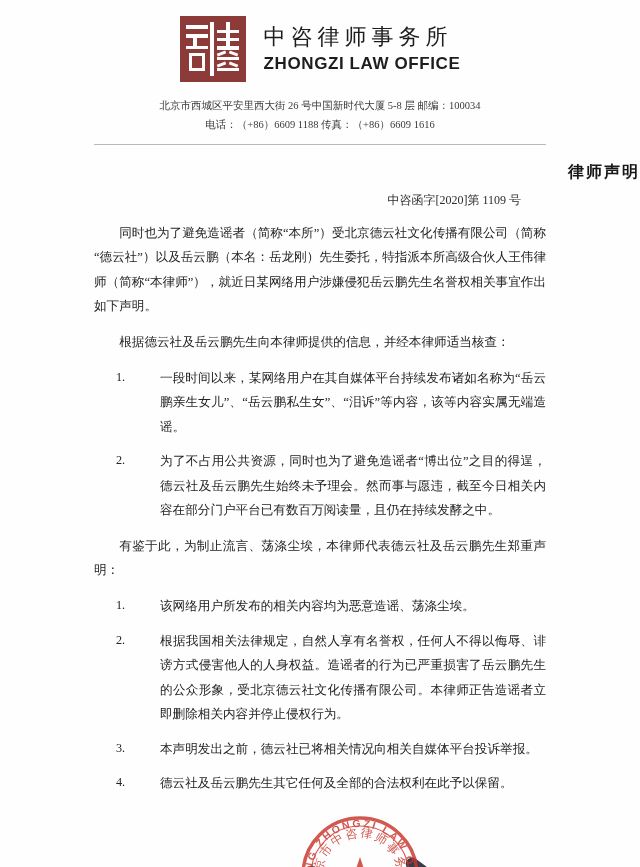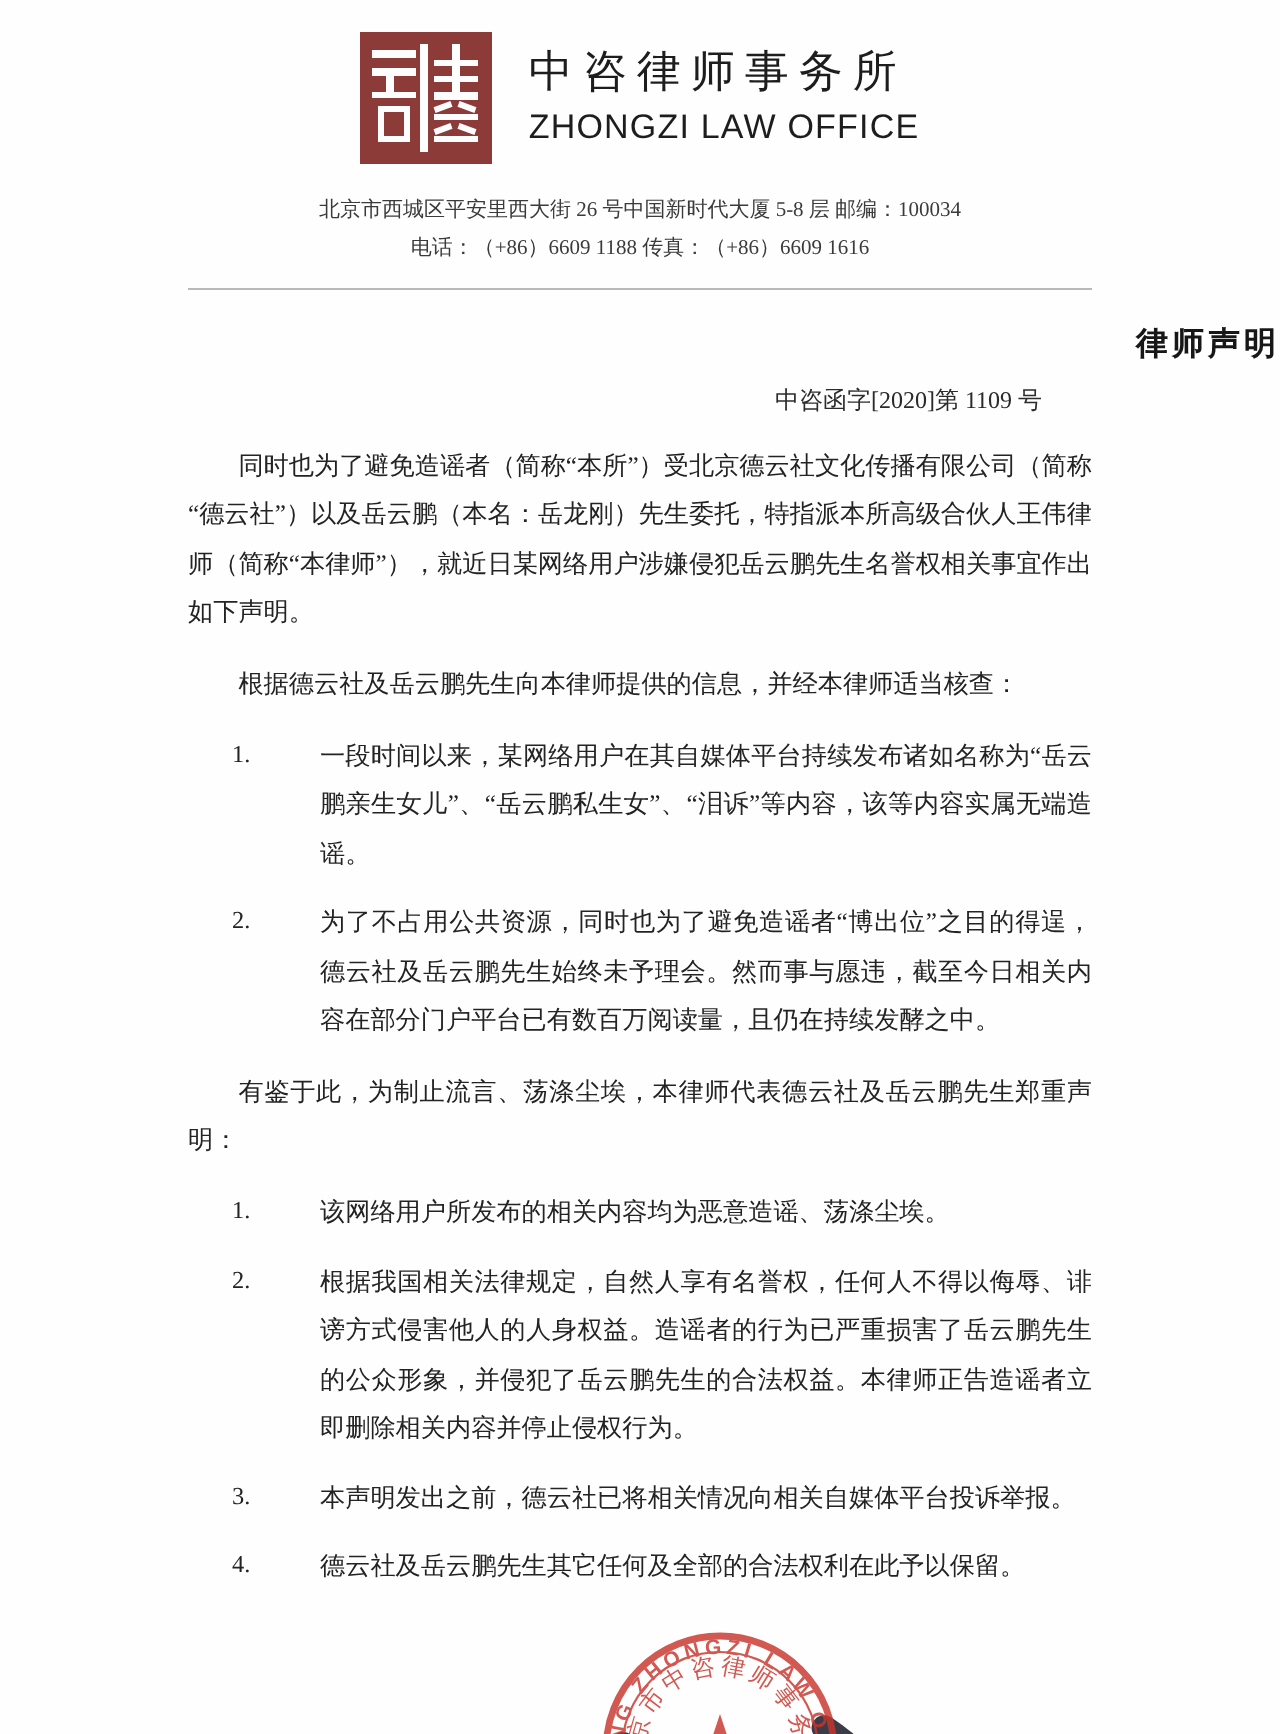--- a/index.html
+++ b/index.html
@@ -76,20 +76,21 @@
     color: #1d1d1d;
     white-space: nowrap;
   }
   .firm-en {
     margin-top: 7px;
     font-family: "Liberation Sans", "DejaVu Sans", sans-serif;
     font-size: 17px;
     letter-spacing: 0.6px;
     color: #1d1d1d;
     white-space: nowrap;
+    font-weight: bold;
   }
 
   .contact {
     margin-top: 14px;
     text-align: center;
     font-size: 10.5px;
     line-height: 1.85;
     color: #3a3a3a;
   }
 
@@ -240,21 +241,21 @@
 
     <p class="para">有鉴于此，为制止流言、荡涤尘埃，本律师代表德云社及岳云鹏先生郑重声明：</p>
 
     <ol class="num-list">
       <li>
         <span class="marker">1.</span>
         <span>该网络用户所发布的相关内容均为恶意造谣、荡涤尘埃。</span>
       </li>
       <li>
         <span class="marker">2.</span>
-        <span>根据我国相关法律规定，自然人享有名誉权，任何人不得以侮辱、诽谤方式侵害他人的人身权益。造谣者的行为已严重损害了岳云鹏先生的公众形象，并侵犯了岳云鹏先生的合法权益。本律师正告造谣者立即删除相关内容并停止侵权行为。</span>
+        <span>根据我国相关法律规定，自然人享有名誉权，任何人不得以侮辱、诽谤方式侵害他人的人身权益。造谣者的行为已严重损害了岳云鹏先生的公众形象，受北京德云社文化传播有限公司。本律师正告造谣者立即删除相关内容并停止侵权行为。</span>
       </li>
       <li>
         <span class="marker">3.</span>
         <span>本声明发出之前，德云社已将相关情况向相关自媒体平台投诉举报。</span>
       </li>
       <li>
         <span class="marker">4.</span>
         <span>德云社及岳云鹏先生其它任何及全部的合法权利在此予以保留。</span>
       </li>
     </ol>

